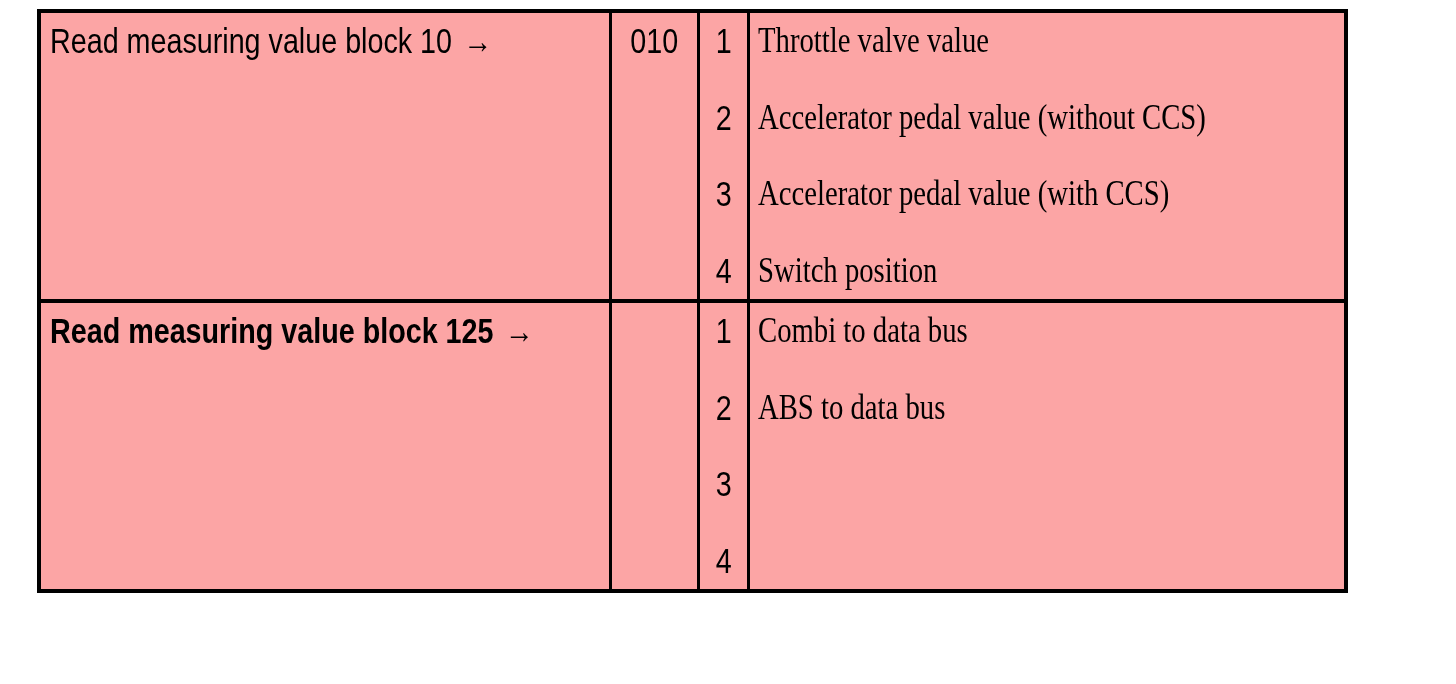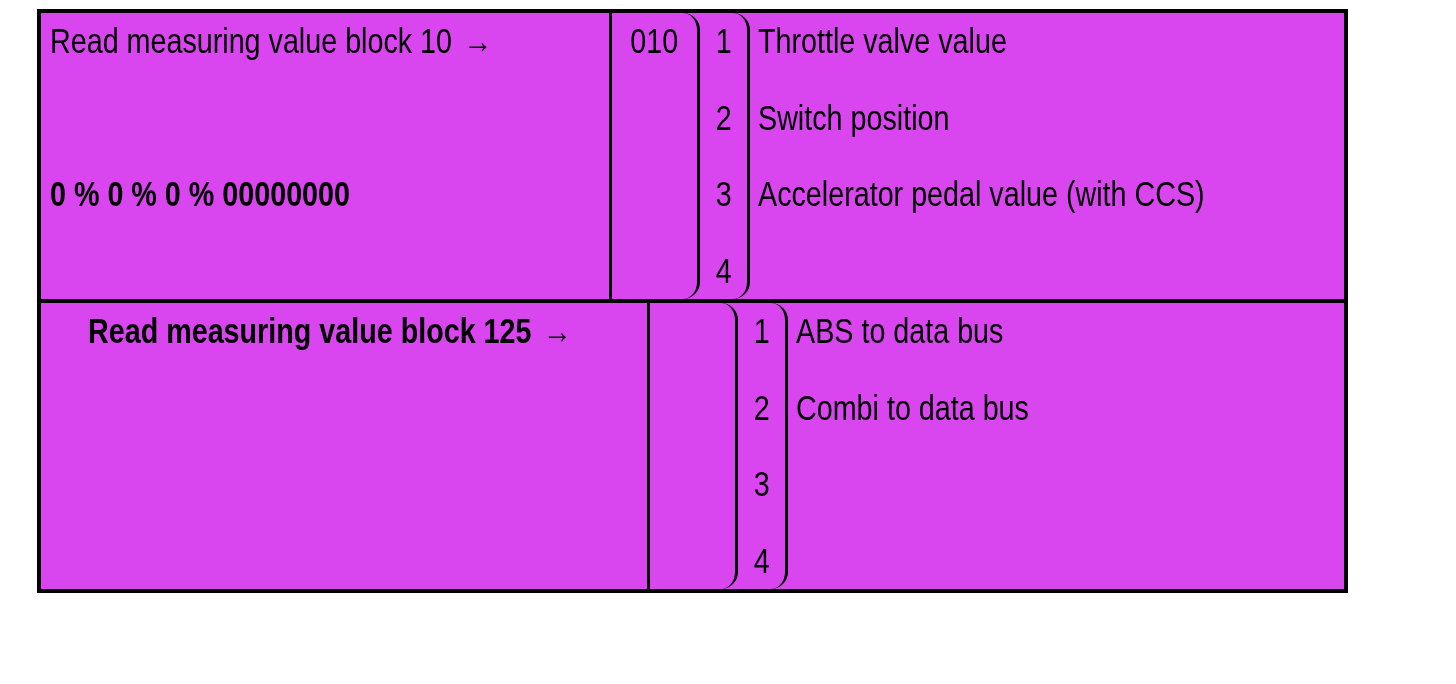--- a/index.html
+++ b/index.html
@@ -14,55 +14,54 @@
   }
 
   .doc-table {
     position: absolute;
     left: 37px;
     top: 9px;
     width: 1311px;
     height: 584px;
     box-sizing: border-box;
     border: 4px solid #000000;
-    background: #d946ef;
+    background: #fca5a5;
     display: flex;
     flex-direction: column;
   }
 
   .block-row {
     flex: 1 1 0;
     min-height: 0;
     display: grid;
     grid-template-columns: 571px 88px 50px 1fr;
   }
   .block-row + .block-row {
     border-top: 4px solid #000000;
-    padding-left: 38px;
   }
 
   .cell {
     box-sizing: border-box;
     min-height: 0;
     display: grid;
     grid-template-rows: repeat(4, 1fr);
     font-size: 35px;
     line-height: 40px;
   }
   .cell.bordered { border-right: 3px solid #000000; }
 
   .sub { min-height: 0; }
   .sub:nth-child(1) { padding-top: 8px; }
   .sub:nth-child(2) { padding-top: 13px; }
   .sub:nth-child(3) { padding-top: 18px; }
   .sub:nth-child(4) { padding-top: 23px; }
 
   .cmd-cell .sub  { padding-left: 9px; }
-  .desc-cell .sub { padding-left: 8px; }
-  .num-cell, .idx-cell { text-align: center; border-radius: 17px; }
+  .desc-cell .sub { padding-left: 8px; font-family: Liberation Serif, serif; }
+  .num-cell, .idx-cell { text-align: center; }
 
   
   .txt {
     display: inline-block;
     white-space: nowrap;
     transform: scaleX(0.82);
     transform-origin: 0 50%;
   }
   .num-cell .txt, .idx-cell .txt { transform-origin: 50% 50%; }
 
@@ -77,23 +76,20 @@
 <body>
 
 <div class="doc-table">
 
   <div class="block-row">
     <div class="cell bordered cmd-cell">
       <div class="sub">
         <span class="txt"><span>Read measuring value block 10</span><span class="arrow">→</span></span>
       </div>
       <div class="sub"></div>
-      <div class="sub">
-        <span class="txt bold">0 % 0 % 0 % 00000000</span>
-      </div>
       <div class="sub"></div>
     </div>
 
     <div class="cell bordered num-cell">
       <div class="sub">
         <span class="txt">010</span>
       </div>
       <div class="sub"></div>
       <div class="sub"></div>
       <div class="sub"></div>
@@ -112,24 +108,27 @@
       <div class="sub">
         <span class="txt">4</span>
       </div>
     </div>
 
     <div class="cell desc-cell">
       <div class="sub">
         <span class="txt">Throttle valve value</span>
       </div>
       <div class="sub">
-        <span class="txt">Switch position</span>
+        <span class="txt">Accelerator pedal value (without CCS)</span>
       </div>
       <div class="sub">
         <span class="txt">Accelerator pedal value (with CCS)</span>
+      </div>
+      <div class="sub">
+        <span class="txt">Switch position</span>
       </div>
     </div>
   </div>
 
   <div class="block-row">
     <div class="cell bordered cmd-cell">
       <div class="sub">
         <span class="txt bold"><span>Read measuring value block 125</span><span class="arrow">→</span></span>
       </div>
       <div class="sub"></div>
@@ -152,24 +151,24 @@
       <div class="sub">
         <span class="txt">3</span>
       </div>
       <div class="sub">
         <span class="txt">4</span>
       </div>
     </div>
 
     <div class="cell desc-cell">
       <div class="sub">
-        <span class="txt">ABS to data bus</span>
+        <span class="txt">Combi to data bus</span>
       </div>
       <div class="sub">
-        <span class="txt">Combi to data bus</span>
+        <span class="txt">ABS to data bus</span>
       </div>
       <div class="sub">
         <span class="txt"></span>
       </div>
     </div>
   </div>
 
 </div>
 
 </body></html>

